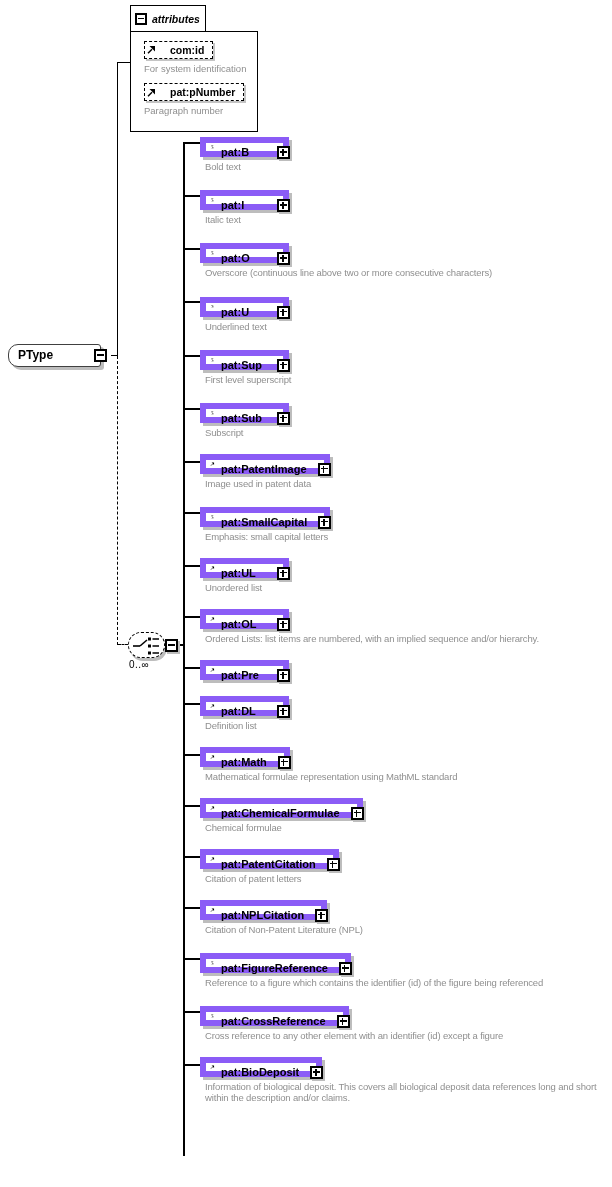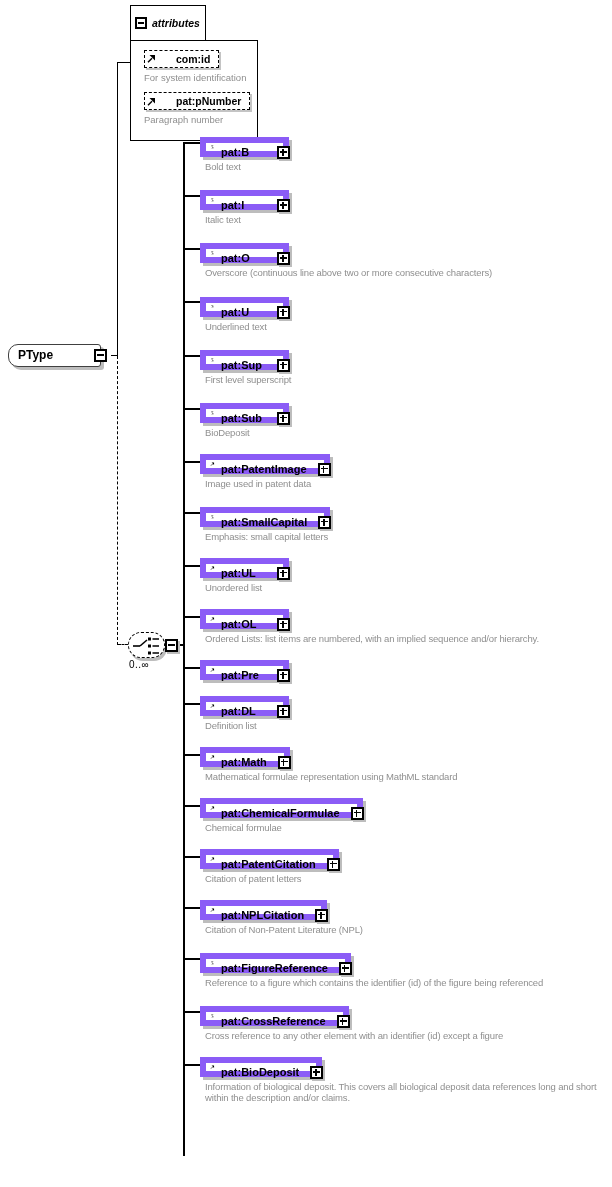--- a/index.html
+++ b/index.html
@@ -16,28 +16,28 @@
   .pm{box-sizing:border-box;display:inline-block;width:13px;height:13px;
       border:2px solid #000;background:#fff;position:relative;flex:none;}
   .pm::before{content:"";position:absolute;left:1px;right:1px;top:3px;height:1.5px;background:#000;}
   .pm.plus::after{content:"";position:absolute;top:1px;bottom:1px;left:3px;width:1.5px;background:#000;}
   .pm.shadowed{box-shadow:2px 2px 0 #bdbdbd;}
   .pm.small{width:12px;height:12px;}
   .pm.small::before{top:3px;}
 
   
   .attr-panel{position:absolute;left:130px;top:5px;}
-  .attr-tab{box-sizing:border-box;position:relative;z-index:2;width:76px;height:36px;
+  .attr-tab{box-sizing:border-box;position:relative;z-index:2;width:76px;height:27px;
       border:1px solid #000;background:#fff;display:flex;align-items:center;gap:5px;padding:4px 4px;}
   .attr-tab .lbl{font-style:italic;font-weight:bold;font-size:10.5px;}
   .attr-body{box-sizing:border-box;position:relative;margin-top:-1px;width:128px;min-height:95px;
       border:1px solid #000;background:#fff;padding:8px 6px 6px 13px;}
   .attr-box{box-sizing:border-box;display:inline-flex;align-items:center;height:18px;
       border:1px dashed #000;background:#fff;box-shadow:2px 2px 0 #c4c4c4;
-      padding:0 8px 0 2px;gap:20px;}
+      padding:0 8px 0 2px;gap:14px;}
   .attr-name{font-weight:bold;font-size:10.5px;white-space:nowrap;}
   .attr-desc{font-size:9.5px;color:#8f8f8f;margin:4px 0 9px 0;white-space:nowrap;}
 
   
   .root-box{box-sizing:border-box;position:absolute;left:8px;top:344px;width:93px;height:23px;
       border:1px solid #404040;border-radius:10px 3px 3px 10px;background:#fff;
       box-shadow:3px 3px 0 #bdbdbd;font-weight:bold;font-size:12px;line-height:21px;padding-left:9px;}
   .root-box .pm{position:absolute;right:-7px;top:4px;}
 
   
@@ -237,21 +237,21 @@
               <rect x="0" y="6" width="6" height="1.3" fill="#000"></rect>
             </svg>
             <svg class="arrow-ic" width="9" height="9" viewBox="0 0 9 9">
               <path d="M1 8.2 L5 4.2" stroke="#000" stroke-width="1.5"></path>
               <path d="M2.5 1 H8 V6.5 Z" fill="#000"></path>
             </svg>
           </span>
           <span class="el-name">pat:Sub</span>
           <span class="pm plus shadowed"></span>
         </div>
-        <div class="el-desc">BioDeposit</div>
+        <div class="el-desc">Subscript</div>
       </div>
 
       <div class="el-row">
         <div class="stub"></div>
         <div class="el-box">
           <span class="icon-col">
 
             <svg class="arrow-ic" width="9" height="9" viewBox="0 0 9 9">
               <path d="M1 8.2 L5 4.2" stroke="#000" stroke-width="1.5"></path>
               <path d="M2.5 1 H8 V6.5 Z" fill="#000"></path>

